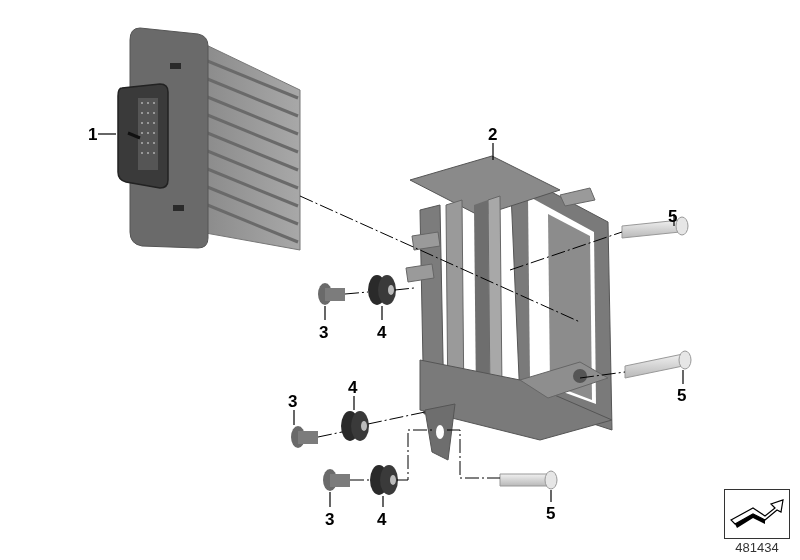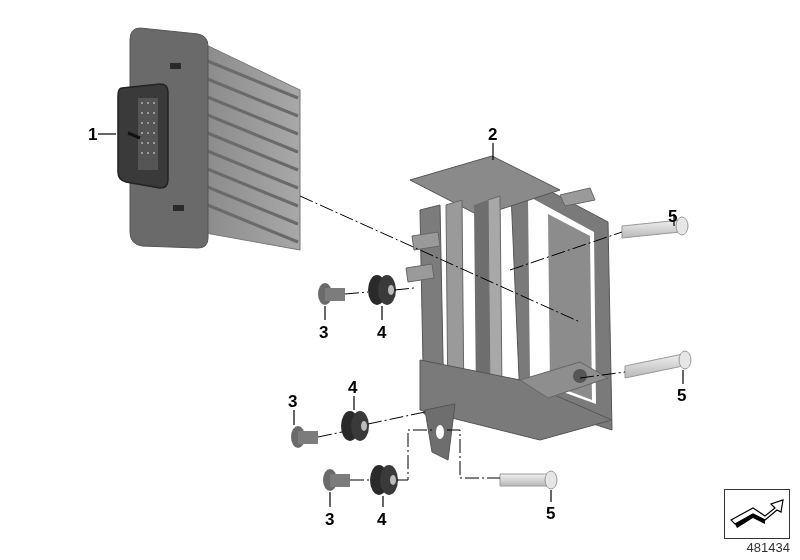--- a/index.html
+++ b/index.html
@@ -1,20 +1,20 @@
 <!DOCTYPE html>
 <html><head>
 <meta charset="utf-8">
 <style>
   html,body{margin:0;padding:0;background:#ffffff;}
   body{width:800px;height:560px;position:relative;overflow:hidden;font-family:"Liberation Sans",sans-serif;}
   .stage{position:absolute;left:0;top:0;width:800px;height:560px;}
   .callout{position:absolute;font-weight:bold;font-size:17px;color:#000;line-height:1;}
   .ref{position:absolute;left:724px;top:489px;width:66px;height:50px;border:1px solid #333;box-sizing:border-box;background:#fff;}
-  .ref-num{position:absolute;left:724px;top:540px;width:66px;text-align:right;font-size:13px;color:#333;}
+  .ref-num{position:absolute;left:724px;top:540px;width:66px;text-align:center;font-size:13px;color:#333;}
 </style>
 </head>
 <body>
 
 <div class="stage">
   <svg width="800" height="560" viewBox="0 0 800 560">
     <defs>
       <linearGradient id="fins" x1="0" x2="1" y1="0" y2="0">
         <stop offset="0" stop-color="#8a8a8a"></stop>
         <stop offset="1" stop-color="#a8a8a8"></stop>

